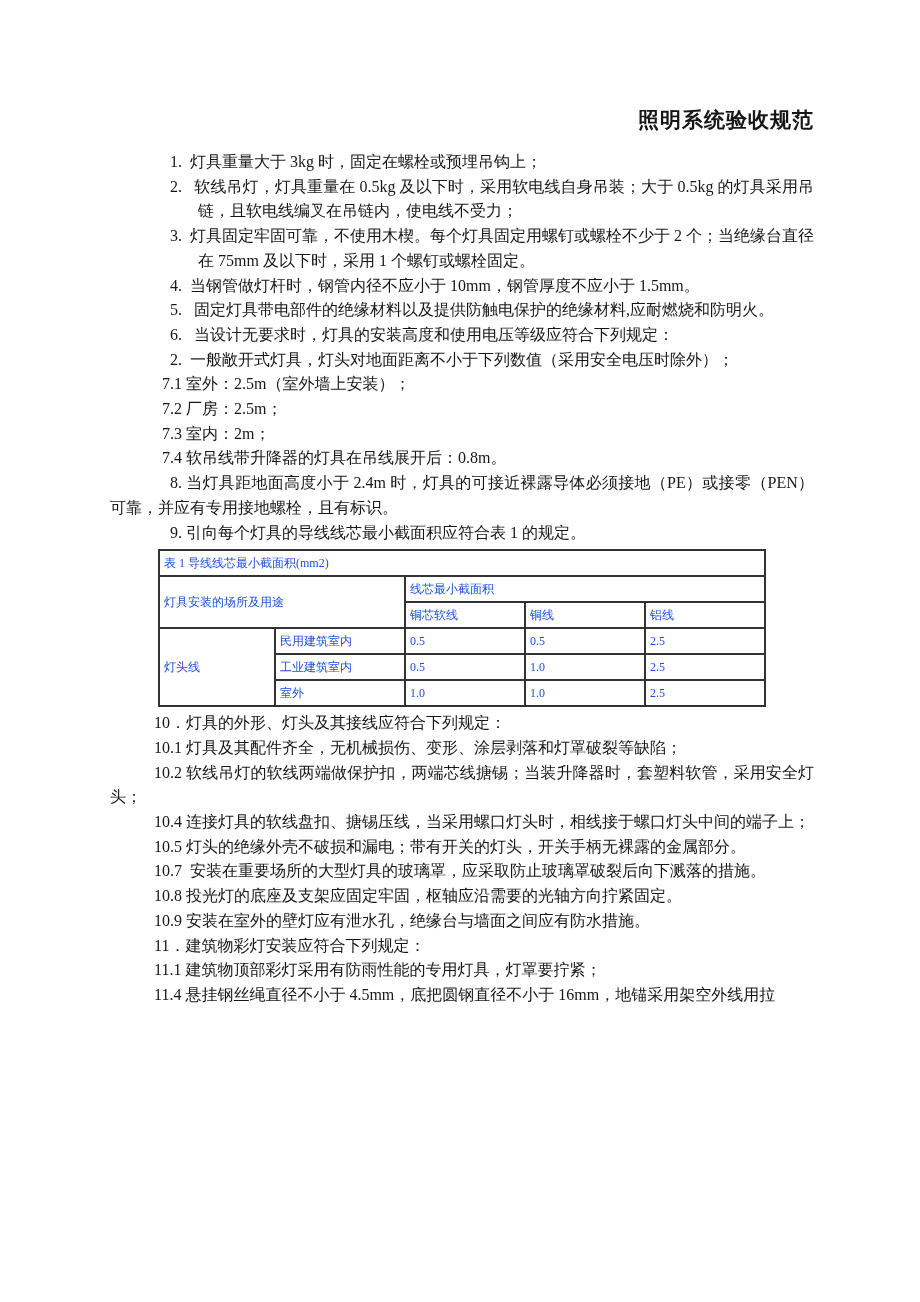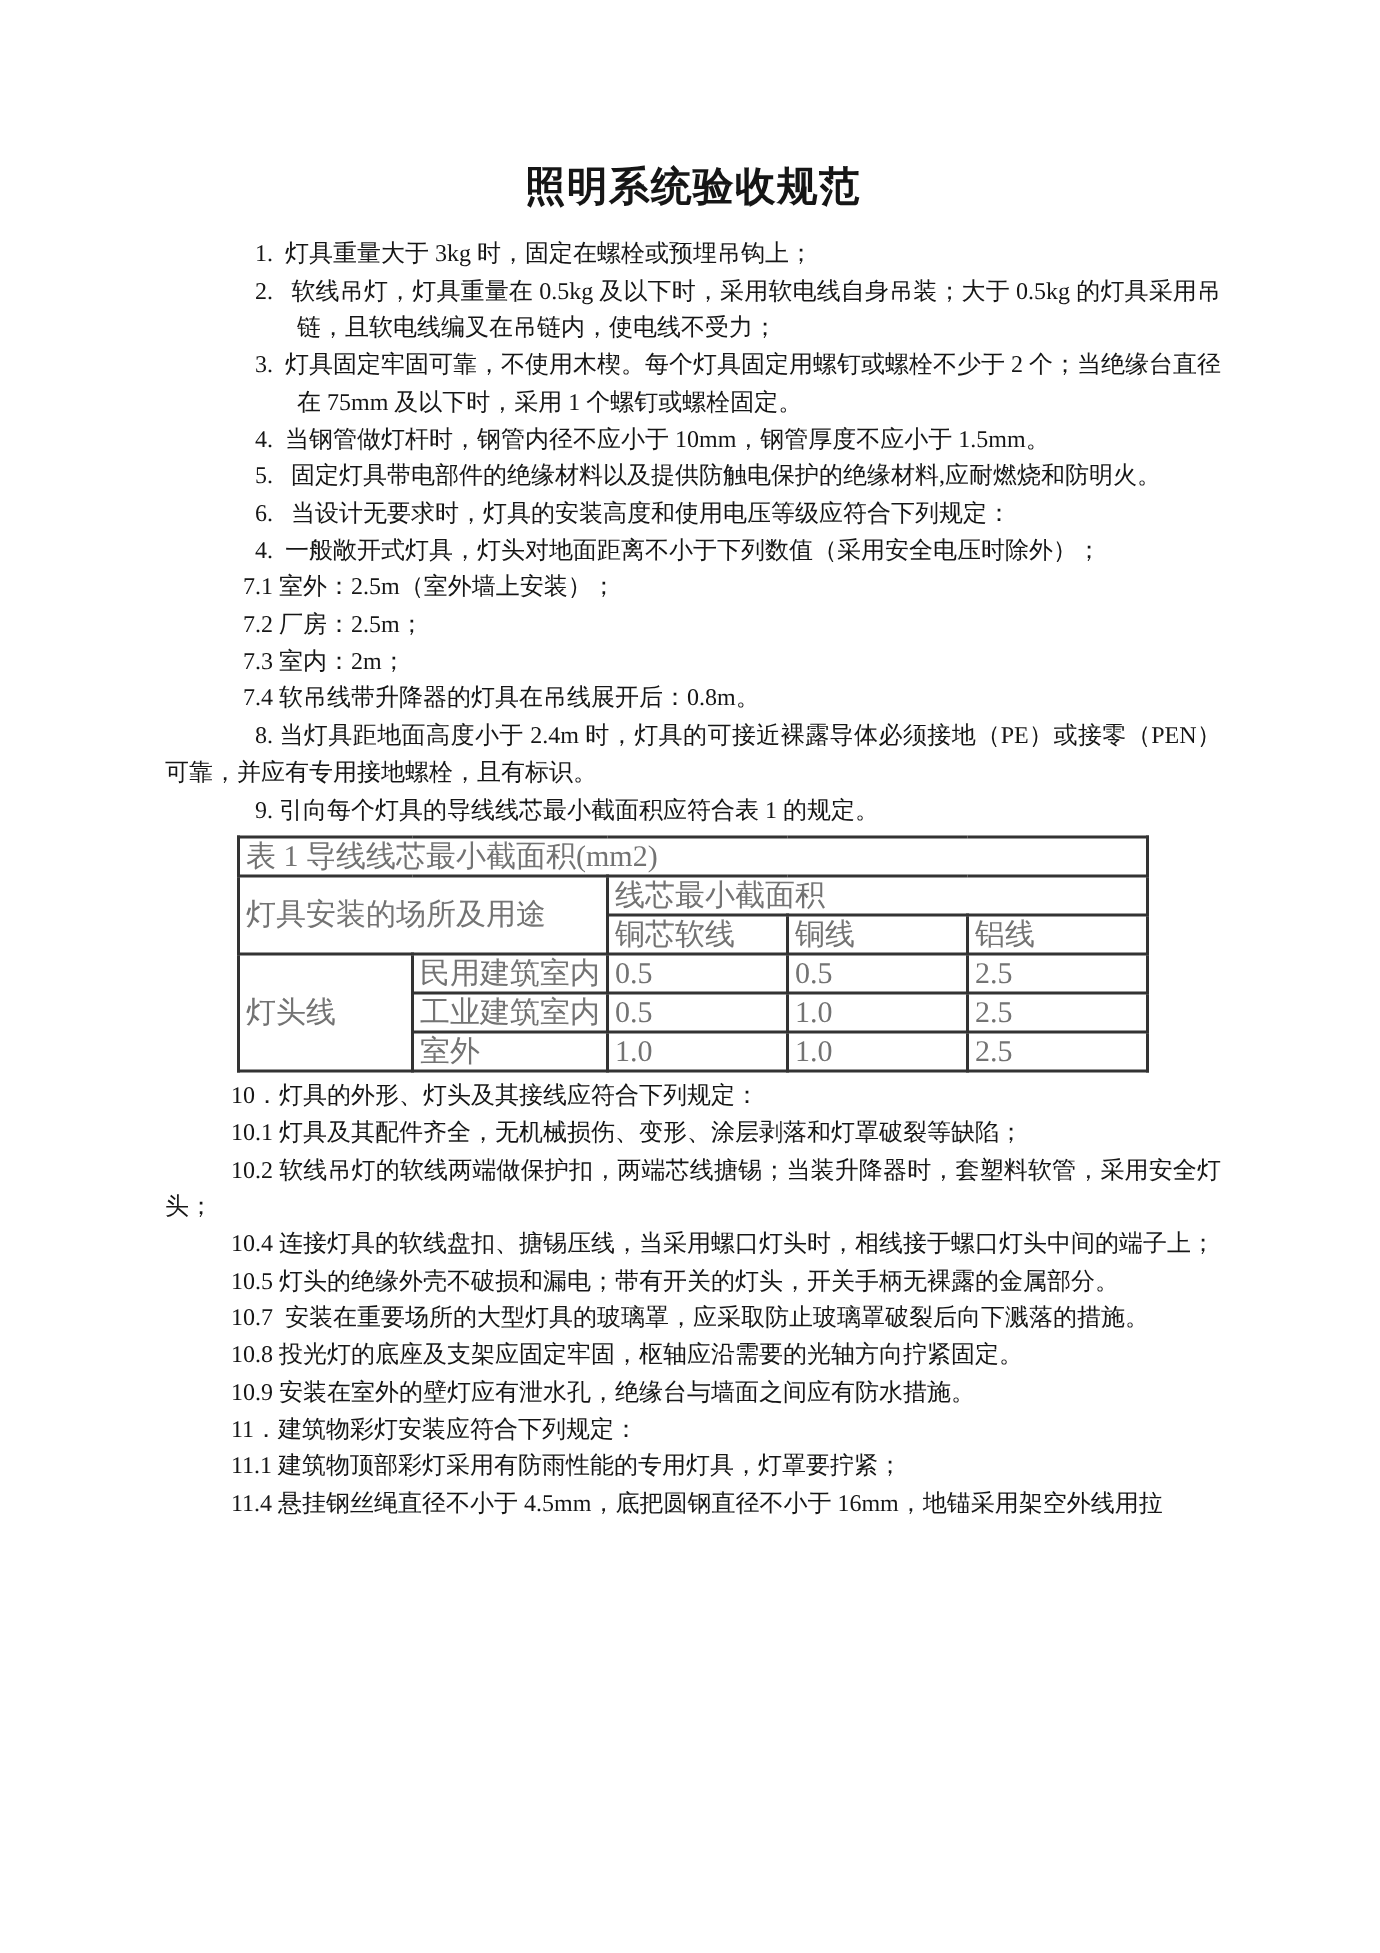--- a/index.html
+++ b/index.html
@@ -9,22 +9,22 @@
     height: 1302px;
     box-sizing: border-box;
     background: #ffffff;
     padding: 106px 106px 0 110px;
     font-family: "Liberation Serif", "DejaVu Serif", serif;
     color: #161616;
     overflow: hidden;
   }
   .doc-title {
     margin: 0 0 16px 0;
-    text-align: center;
-    font-size: 27px;
+    text-align: right;
+    font-size: 21px;
     font-weight: 700;
     letter-spacing: 1px;
   }
   .page p {
     margin: 0;
     font-size: 16px;
     line-height: 24.7px;
     text-align: justify;
     white-space: pre-wrap;
   }
@@ -35,22 +35,22 @@
   
   .lv89 { text-indent: 60px; }
   
   .lv10 { text-indent: 44px; }
 
   table.spec {
     border-collapse: collapse;
     table-layout: fixed;
     width: 606px;
     margin: 4px 0 4px 48px;
-    font-size: 20px;
-    color: #737373;
+    font-size: 12px;
+    color: #1d4ed8;
   }
   table.spec td {
     border: 2px solid #333333;
     padding: 0 4px;
     height: 24px;
     line-height: 21px;
     vertical-align: middle;
     overflow: hidden;
     white-space: nowrap;
   }
@@ -61,21 +61,21 @@
 <div class="page">
 
   <h1 class="doc-title">照明系统验收规范</h1>
 
   <p class="lv1">1.  灯具重量大于 3kg 时，固定在螺栓或预埋吊钩上；</p>
   <p class="lv1">2.   软线吊灯，灯具重量在 0.5kg 及以下时，采用软电线自身吊装；大于 0.5kg 的灯具采用吊链，且软电线编叉在吊链内，使电线不受力；</p>
   <p class="lv1">3.  灯具固定牢固可靠，不使用木楔。每个灯具固定用螺钉或螺栓不少于 2 个；当绝缘台直径在 75mm 及以下时，采用 1 个螺钉或螺栓固定。</p>
   <p class="lv1">4.  当钢管做灯杆时，钢管内径不应小于 10mm，钢管厚度不应小于 1.5mm。</p>
   <p class="lv1">5.   固定灯具带电部件的绝缘材料以及提供防触电保护的绝缘材料,应耐燃烧和防明火。</p>
   <p class="lv1">6.   当设计无要求时，灯具的安装高度和使用电压等级应符合下列规定：</p>
-  <p class="lv1">4.  一般敞开式灯具，灯头对地面距离不小于下列数值（采用安全电压时除外）；</p>
+  <p class="lv1">2.  一般敞开式灯具，灯头对地面距离不小于下列数值（采用安全电压时除外）；</p>
   <p class="lv7">7.1 室外：2.5m（室外墙上安装）；</p>
   <p class="lv7">7.2 厂房：2.5m；</p>
   <p class="lv7">7.3 室内：2m；</p>
   <p class="lv7">7.4 软吊线带升降器的灯具在吊线展开后：0.8m。</p>
   <p class="lv89">8. 当灯具距地面高度小于 2.4m 时，灯具的可接近裸露导体必须接地（PE）或接零（PEN）可靠，并应有专用接地螺栓，且有标识。</p>
   <p class="lv89">9. 引向每个灯具的导线线芯最小截面积应符合表 1 的规定。</p>
 
   <table class="spec">
     <colgroup>
       <col style="width:116px">

